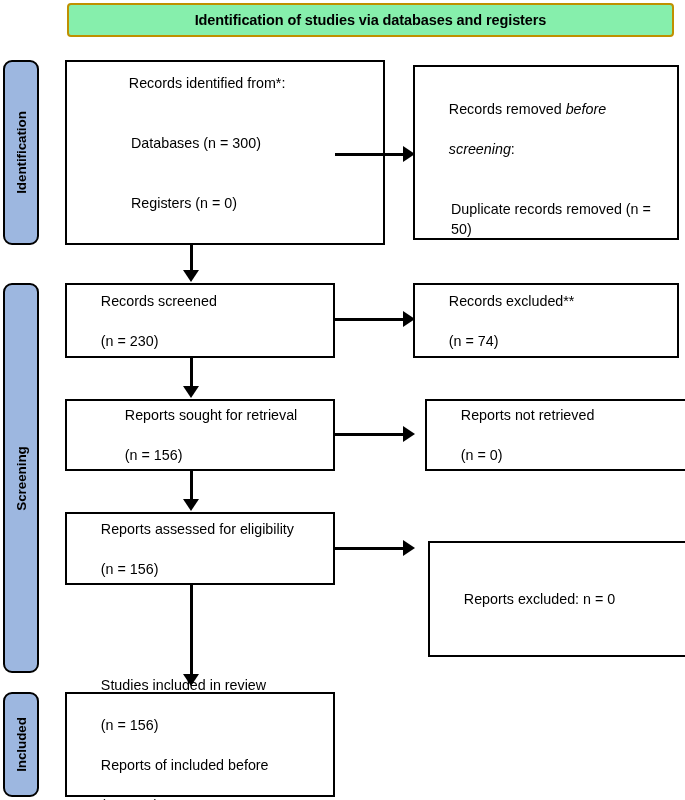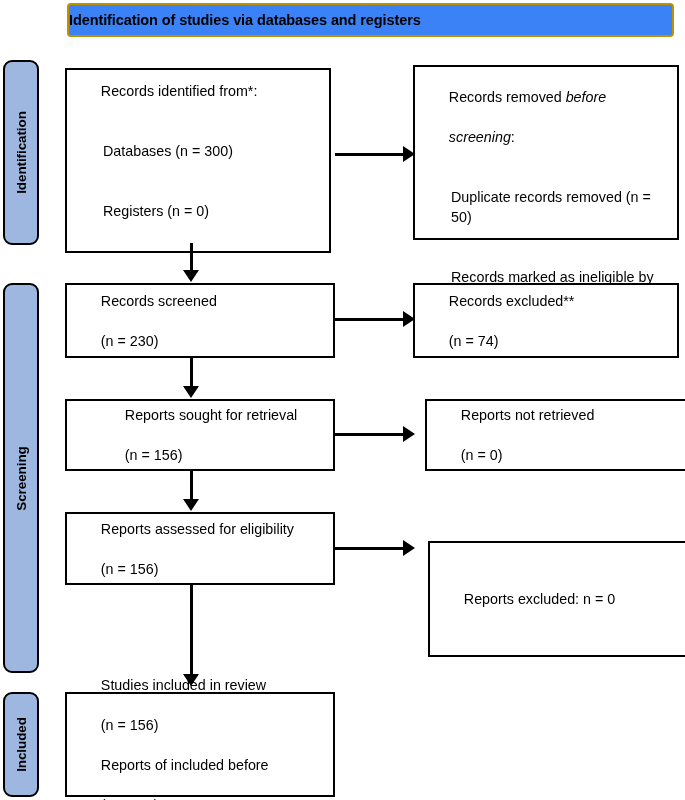--- a/index.html
+++ b/index.html
@@ -18,27 +18,27 @@
     overflow: hidden;
     background: #ffffff;
   }
   
   .banner {
     position: absolute;
     left: 67px;
     top: 3px;
     width: 607px;
     height: 34px;
-    background: #3b82f6;
+    background: #86efac;
     border: 2px solid #BF9000;
     border-radius: 4px;
     box-sizing: border-box;
     display: flex;
     align-items: center;
-    justify-content: flex-start;
+    justify-content: center;
   }
   .banner-text {
     font-size: 14.5px;
     font-weight: bold;
     letter-spacing: -0.1px;
     color: #000000;
     text-align: center;
   }
   
   .stagebar {
@@ -127,32 +127,32 @@
   </div>
 
   <div class="stagebar" style="top:283px; height:390px;">
     <span class="stagebar-text">Screening</span>
   </div>
 
   <div class="stagebar" style="top:692px; height:105px;">
     <span class="stagebar-text">Included</span>
   </div>
 
-  <div class="box" style="left:65px; top:68px; width:266px; height:185px;">
+  <div class="box" style="left:65px; top:60px; width:320px; height:185px;padding-left:28px;">
     <div class="box-text">
       <span>Records identified from*:</span><br>
       <span class="indent">Databases (n = 300)</span>
       <span class="indent">Registers (n = 0)</span>
     </div>
   </div>
 
   <div class="hline" style="left:335px; top:153px; width:70px;"></div>
   <div class="arrow-right" style="left:403px; top:146px;"></div>
 
-  <div class="box" style="left:413px; top:65px; width:266px; height:175px; justify-content:flex-start; ">
+  <div class="box" style="left:413px; top:65px; width:266px; height:175px; justify-content:flex-start; padding-top:12px;">
     <div class="box-text">
       <span>Records removed </span><span class="ital">before</span><br>
       <span class="ital">screening</span><span>:</span><br>
       <span class="indent">Duplicate records removed (n = 50)</span>
       <span class="indent">Records marked as ineligible by automation tools (n = 20)</span>
     </div>
   </div>
 
   <div class="vline" style="left:190px; top:243px; width:3px; height:30px;"></div>
   <div class="arrow-down" style="left:183px; top:270px;"></div>

